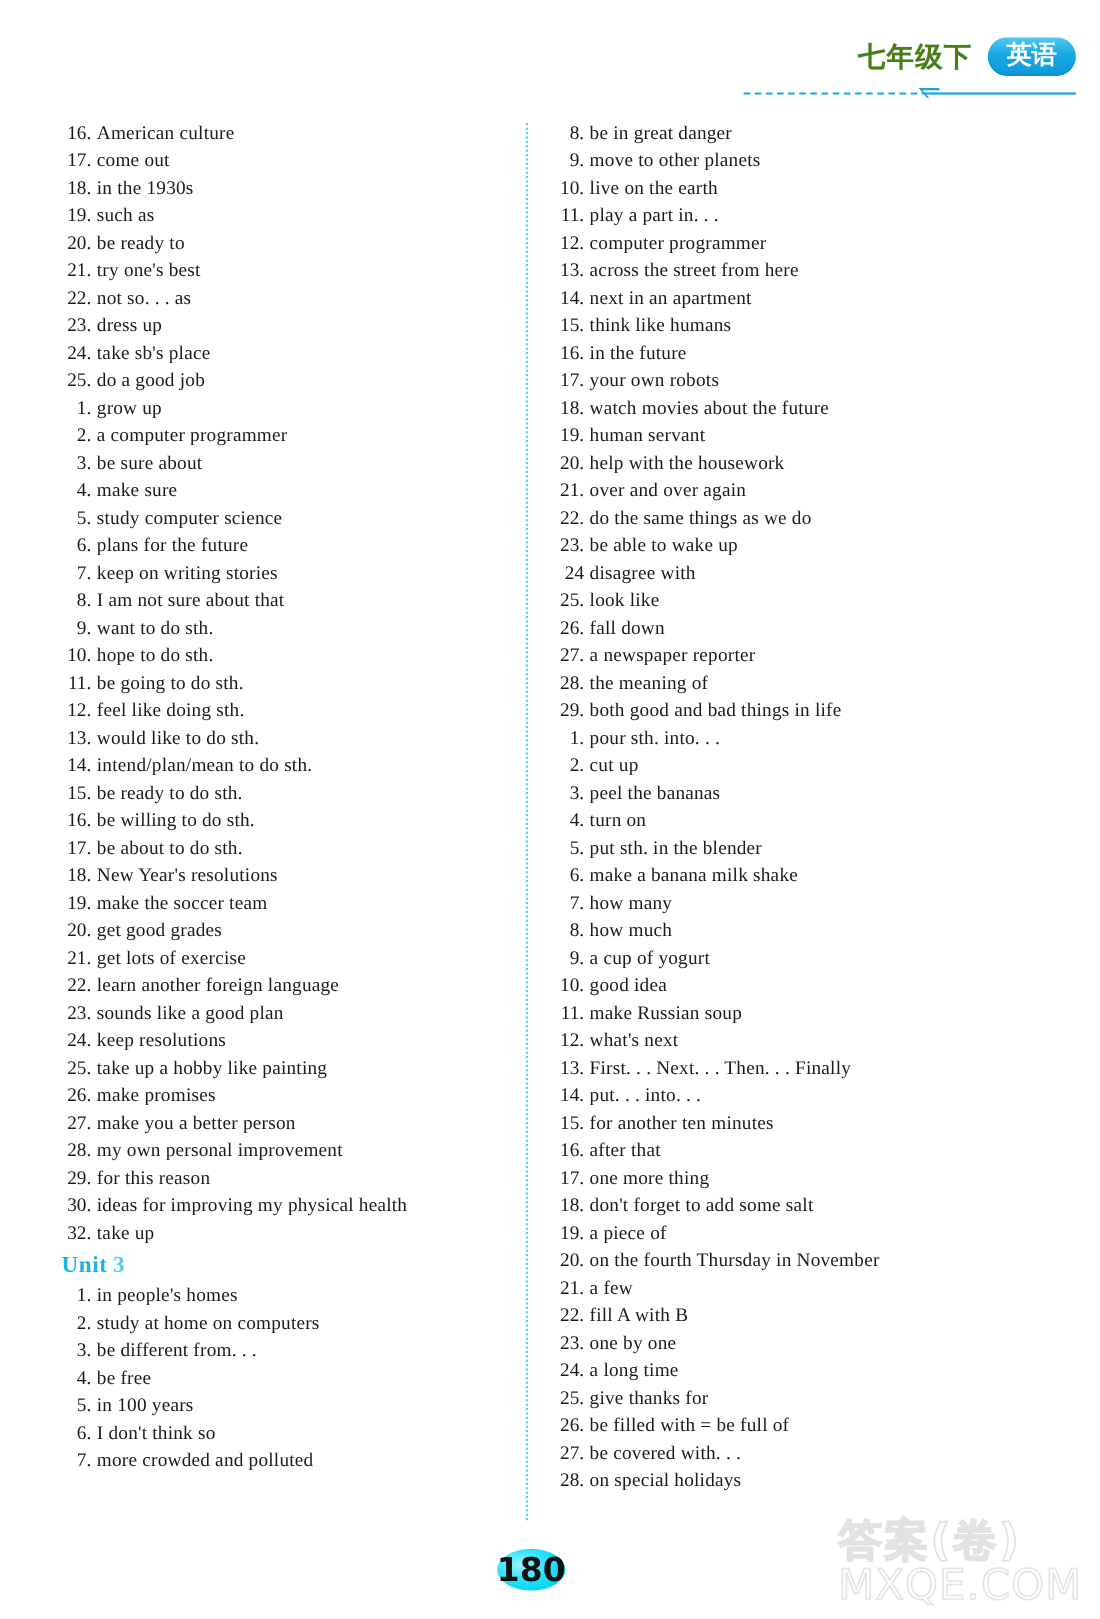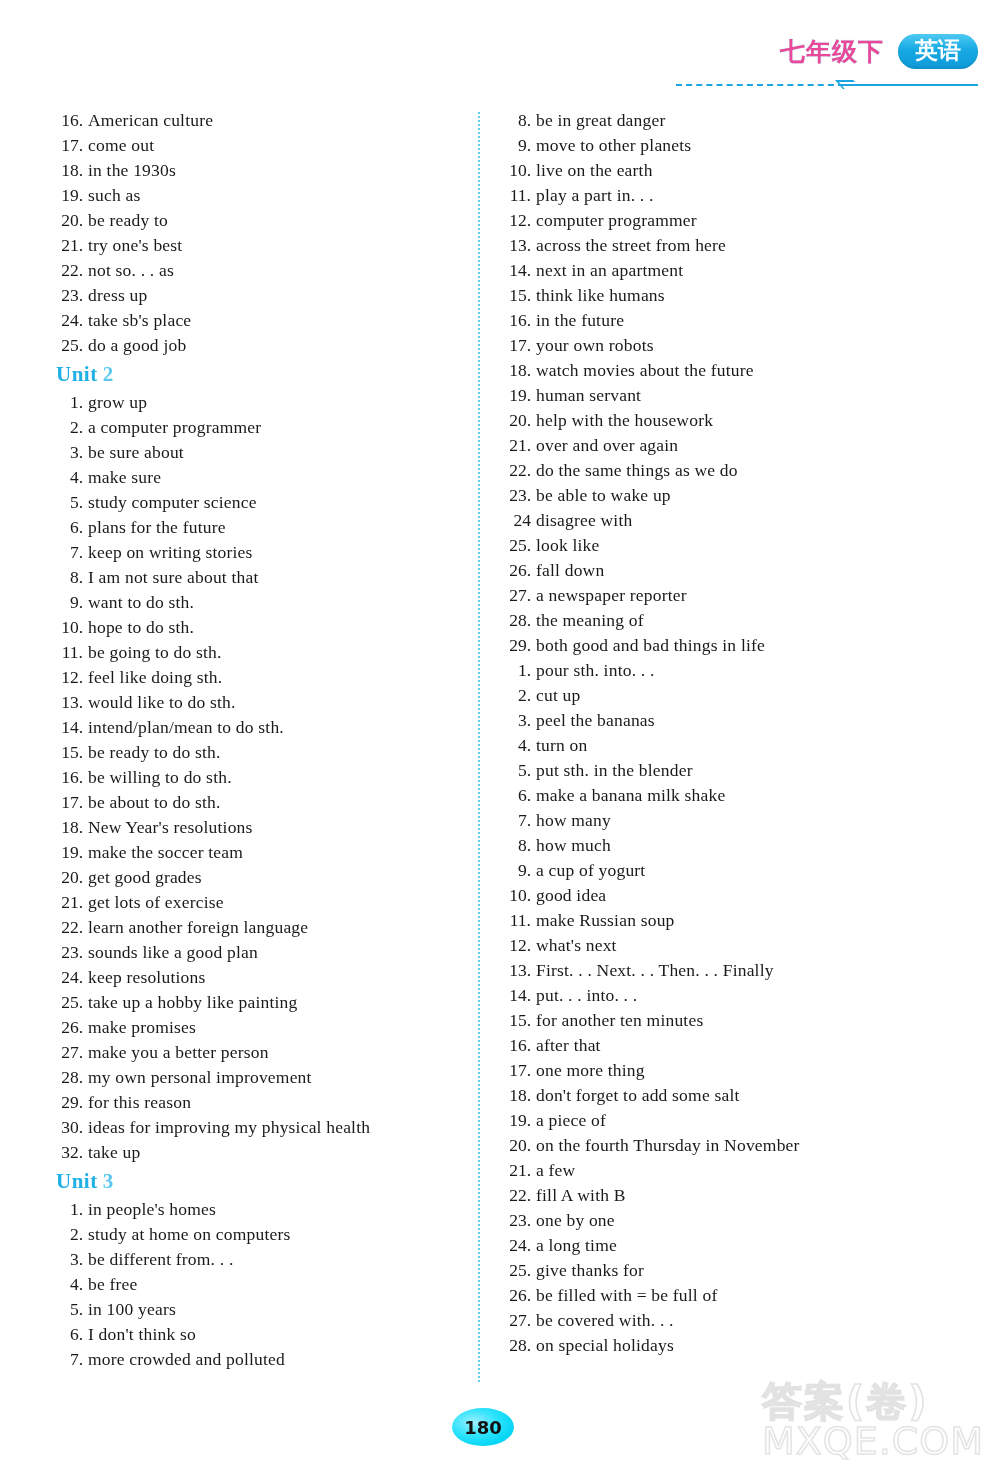--- a/index.html
+++ b/index.html
@@ -30,21 +30,21 @@
     right: 22px;
     top: 34px;
     display: flex;
     align-items: center;
     gap: 14px;
   }
   .grade-label {
     font-family: "DejaVu Sans", sans-serif;
     font-size: 25px;
     font-weight: bold;
-    color: #ec4899;
+    color: #4d7c0f;
     letter-spacing: 1px;
     line-height: 1;
     text-shadow: 0 0 1px rgba(28,167,224,.5);
     white-space: nowrap;
   }
   .subject-badge {
     background: linear-gradient(180deg, #4fc9f2 0%, #17a9e4 45%, #0e9ad8 100%);
     border-radius: 20px;
     padding: 5px 17px 7px 17px;
     color: #ffffff;
@@ -152,21 +152,21 @@
     left: 452px;
     top: 1408px;
     width: 62px;
     height: 38px;
     border-radius: 50%;
     background: radial-gradient(ellipse at 35% 38%, #9ef0ff 0%, #2fe3fb 40%, #00d4f5 75%, #00c2e8 100%);
     display: flex;
     align-items: center;
     justify-content: center;
     font-family: "DejaVu Sans", sans-serif;
-    font-size: 18px;
+    font-size: 30px;
     font-weight: bold;
     color: #111111;
   }
 
   .watermark {
     position: absolute;
     right: 16px;
     bottom: 10px;
     user-select: none;
     pointer-events: none;
@@ -244,21 +244,20 @@
         <span class="txt">dress up</span>
       </div>
       <div class="entry">
         <span class="num">24.</span>
         <span class="txt">take sb's place</span>
       </div>
       <div class="entry">
         <span class="num">25.</span>
         <span class="txt">do a good job</span>
       </div>
-      <div class="unit-heading"><span class="unit-word">Unit</span><span class="unit-num">2</span></div>
       <div class="entry">
         <span class="num">1.</span>
         <span class="txt">grow up</span>
       </div>
       <div class="entry">
         <span class="num">2.</span>
         <span class="txt">a computer programmer</span>
       </div>
       <div class="entry">
         <span class="num">3.</span>

